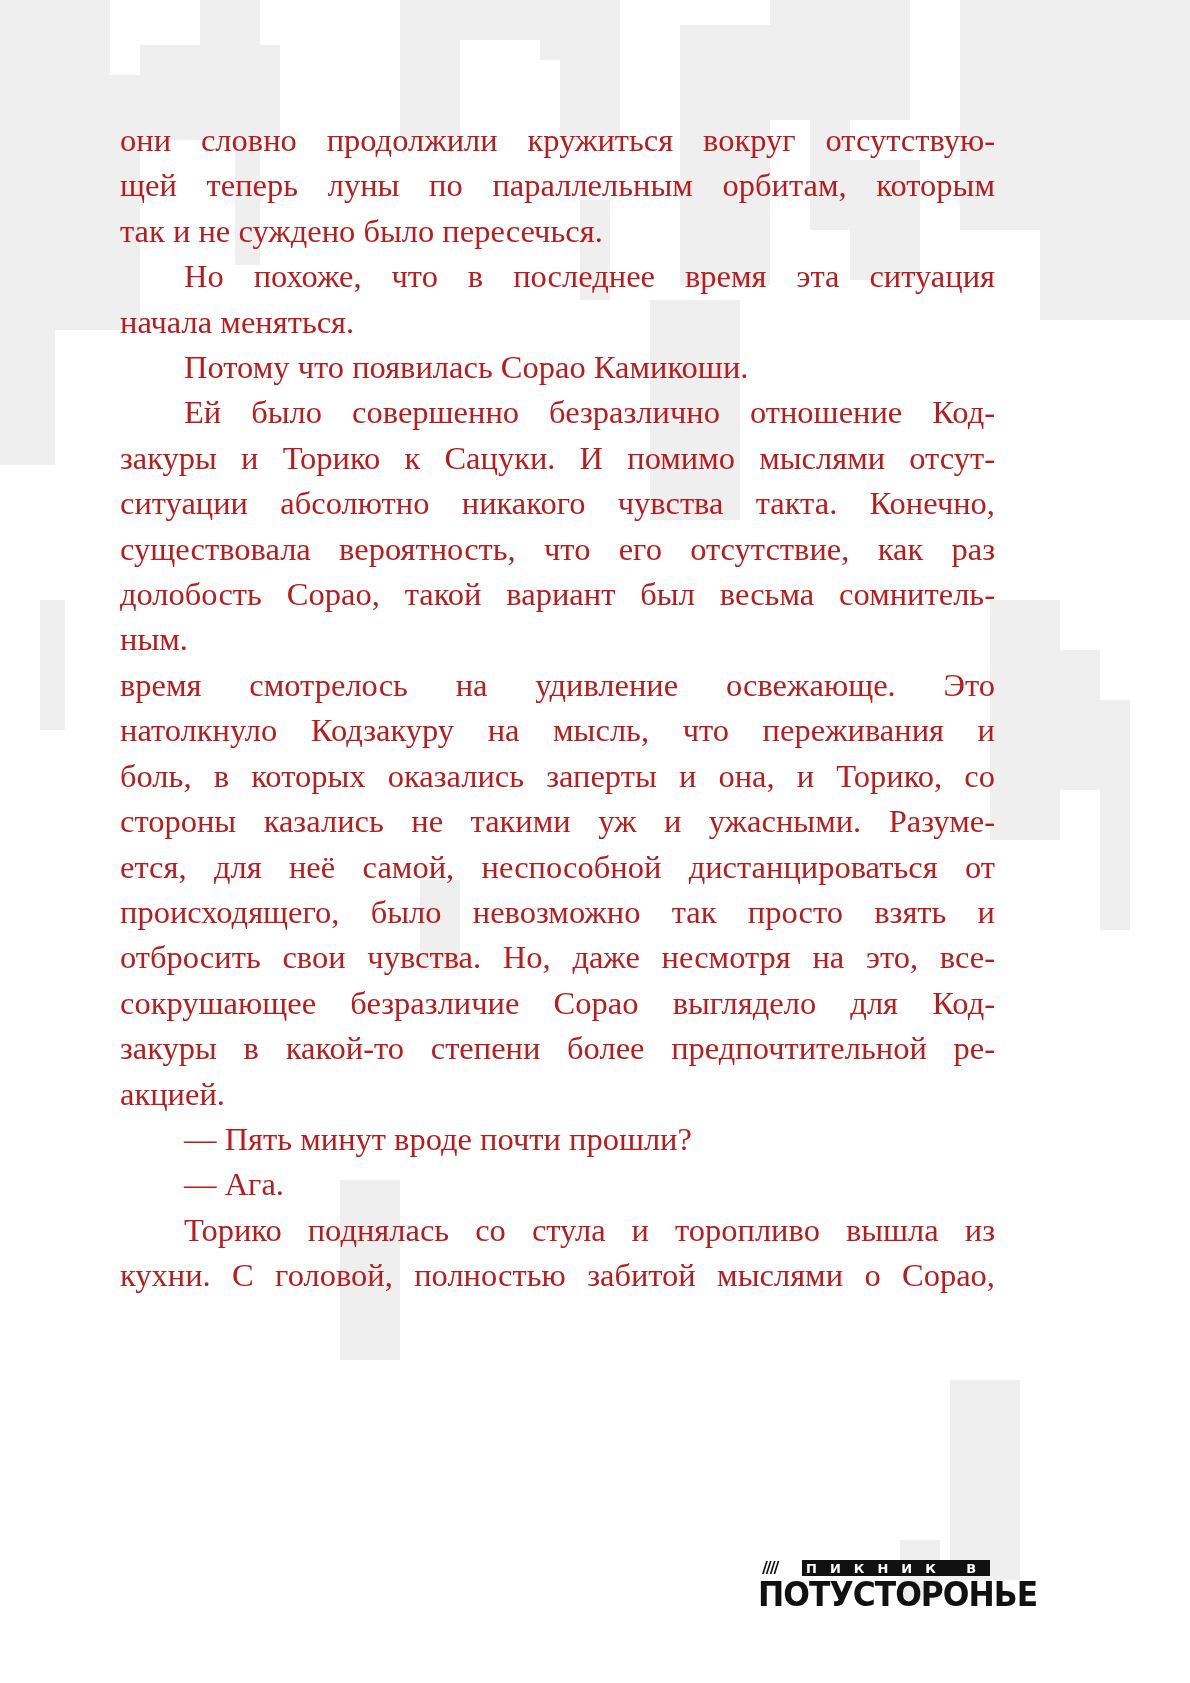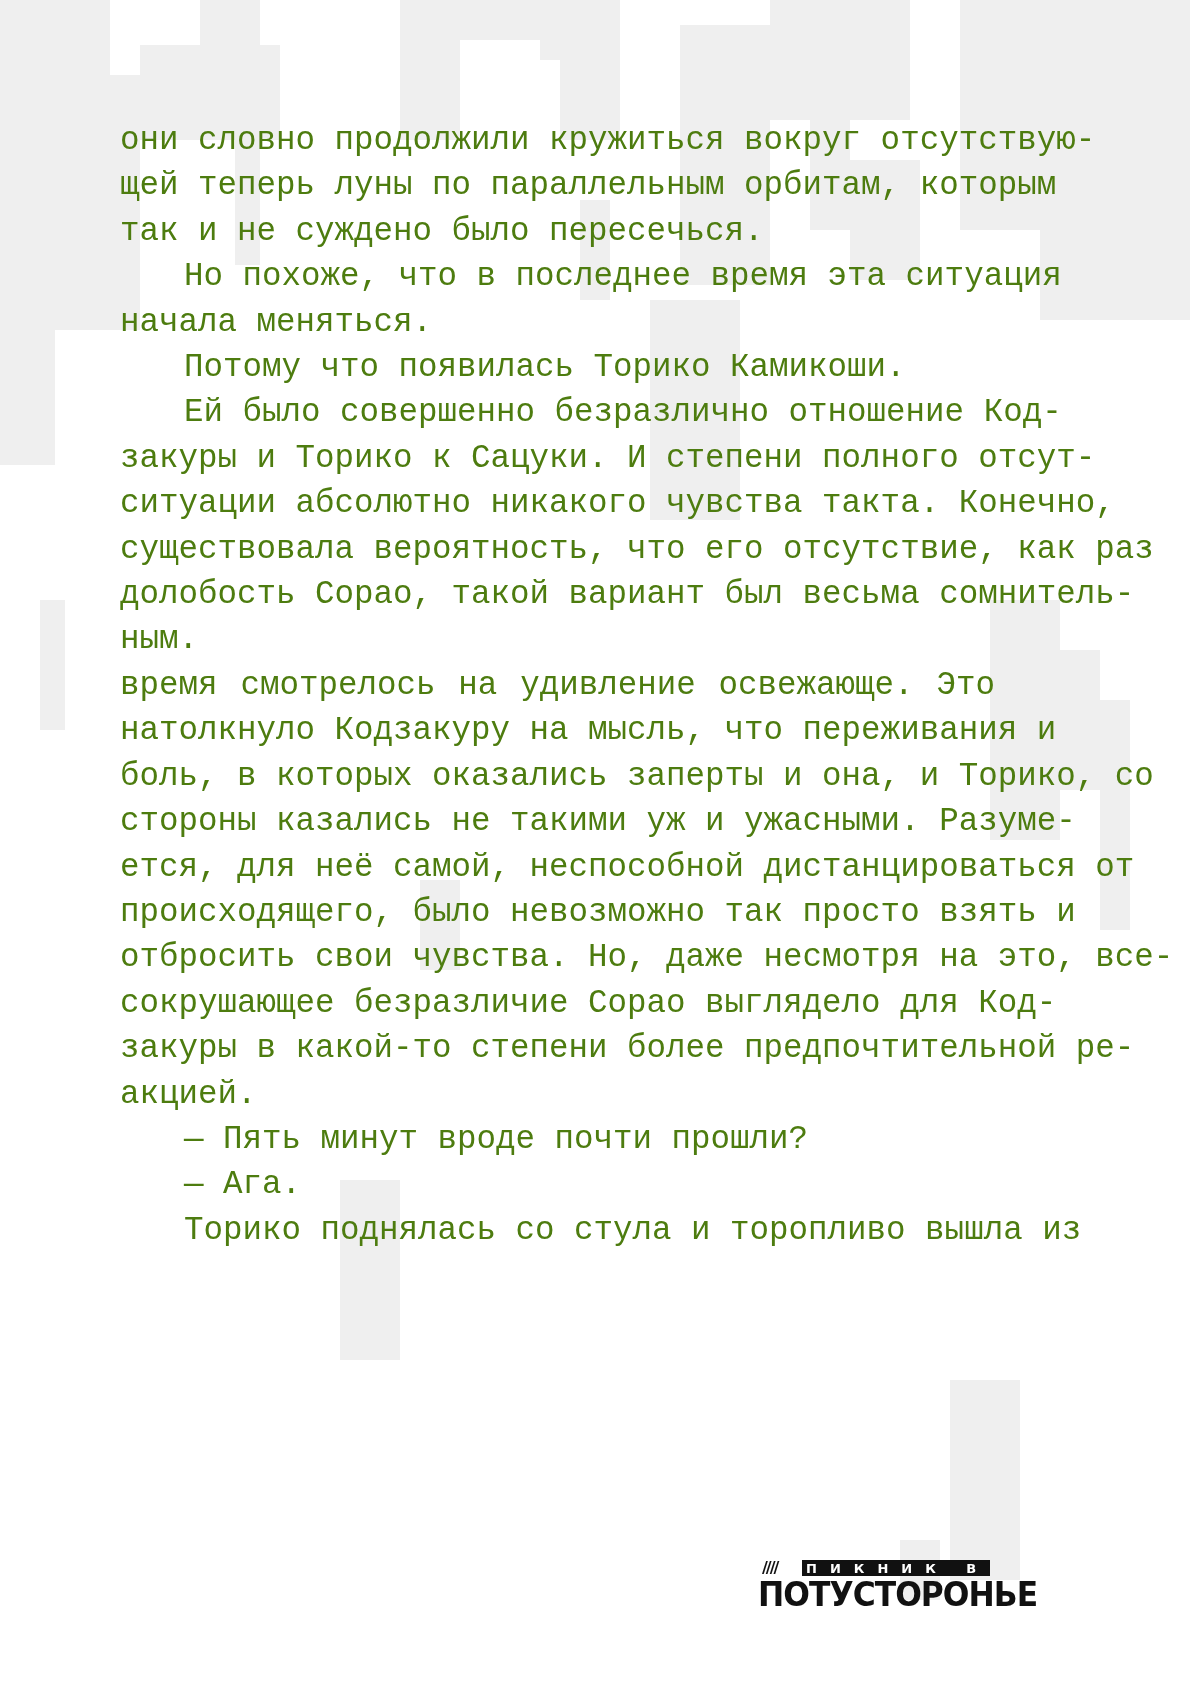--- a/index.html
+++ b/index.html
@@ -3,22 +3,22 @@
 <meta charset="utf-8">
 <style>
   html, body { margin: 0; padding: 0; }
   body {
     width: 1190px; height: 1683px; position: relative; overflow: hidden;
     background: #ffffff;
   }
   .bg-shape { position: absolute; background: #efefef; }
   .text-block {
     position: absolute; left: 120px; top: 118px; width: 875px;
-    font-family: Liberation Mono, monospace;
-    font-size: 32.5px; line-height: 45.4px; color: #4d7c0f;
+    font-family: Liberation Serif, serif;
+    font-size: 32.5px; line-height: 45.4px; color: #b91c1c;
     text-align: justify;
   }
   .line { display: block; white-space: nowrap; text-align-last: justify; }
   .line.last { text-align-last: left; }
   .line.indent { padding-left: 64px; }
   .logo {
     position: absolute; left: 758px; top: 1560px; width: 232px; height: 56px;
     font-family: "DejaVu Sans", sans-serif; color: #111;
   }
   .logo-top {
@@ -67,40 +67,41 @@
   <div class="bg-shape" style="left:950px;top:1380px;width:70px;height:200px"></div>
   <div class="bg-shape" style="left:900px;top:1540px;width:40px;height:60px"></div>
 </div>
 
 <div class="text-block">
   <span class="line">они словно продолжили кружиться вокруг отсутствую-</span>
   <span class="line">щей теперь луны по параллельным орбитам, которым</span>
   <span class="line last">так и не суждено было пересечься.</span>
   <span class="line indent">Но похоже, что в последнее время эта ситуация</span>
   <span class="line last">начала меняться.</span>
-  <span class="line indent last">Потому что появилась Торико Камикоши.</span>
+  <span class="line indent last">Потому что появилась Сорао Камикоши.</span>
   <span class="line indent">Ей было совершенно безразлично отношение Код-</span>
-  <span class="line">закуры и Торико к Сацуки. И степени полного отсут-</span>
+  <span class="line">закуры и Торико к Сацуки. И помимо мыслями отсут-</span>
   <span class="line">ситуации абсолютно никакого чувства такта. Конечно,</span>
   <span class="line">существовала вероятность, что его отсутствие, как раз</span>
   <span class="line">долобость Сорао, такой вариант был весьма сомнитель-</span>
   <span class="line last">ным.</span>
   <span class="line">время смотрелось на удивление освежающе. Это</span>
   <span class="line">натолкнуло Кодзакуру на мысль, что переживания и</span>
   <span class="line">боль, в которых оказались заперты и она, и Торико, со</span>
   <span class="line">стороны казались не такими уж и ужасными. Разуме-</span>
   <span class="line">ется, для неё самой, неспособной дистанцироваться от</span>
   <span class="line">происходящего, было невозможно так просто взять и</span>
   <span class="line">отбросить свои чувства. Но, даже несмотря на это, все-</span>
   <span class="line">сокрушающее безразличие Сорао выглядело для Код-</span>
   <span class="line">закуры в какой-то степени более предпочтительной ре-</span>
   <span class="line last">акцией.</span>
   <span class="line indent last">— Пять минут вроде почти прошли?</span>
   <span class="line indent last">— Ага.</span>
   <span class="line indent">Торико поднялась со стула и торопливо вышла из</span>
+  <span class="line">кухни. С головой, полностью забитой мыслями о Сорао,</span>
 </div>
 
 <div class="logo">
   <div class="logo-top">
     <span class="logo-slash-bg"></span>
     <span class="logo-slashes">////</span>
     <span>ПИКНИК В</span>
   </div>
   <div class="logo-bottom">ПОТУСТОРОНЬЕ</div>
 </div>

